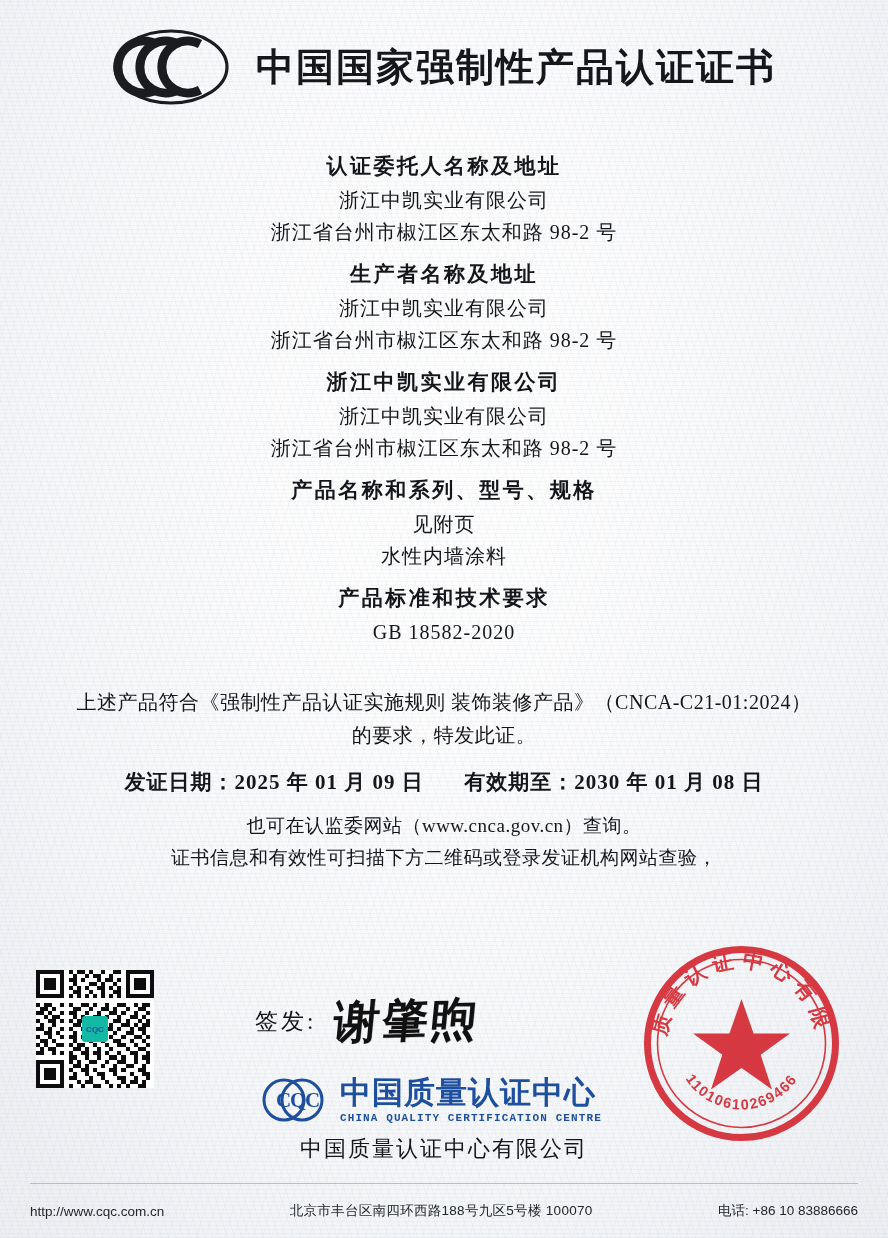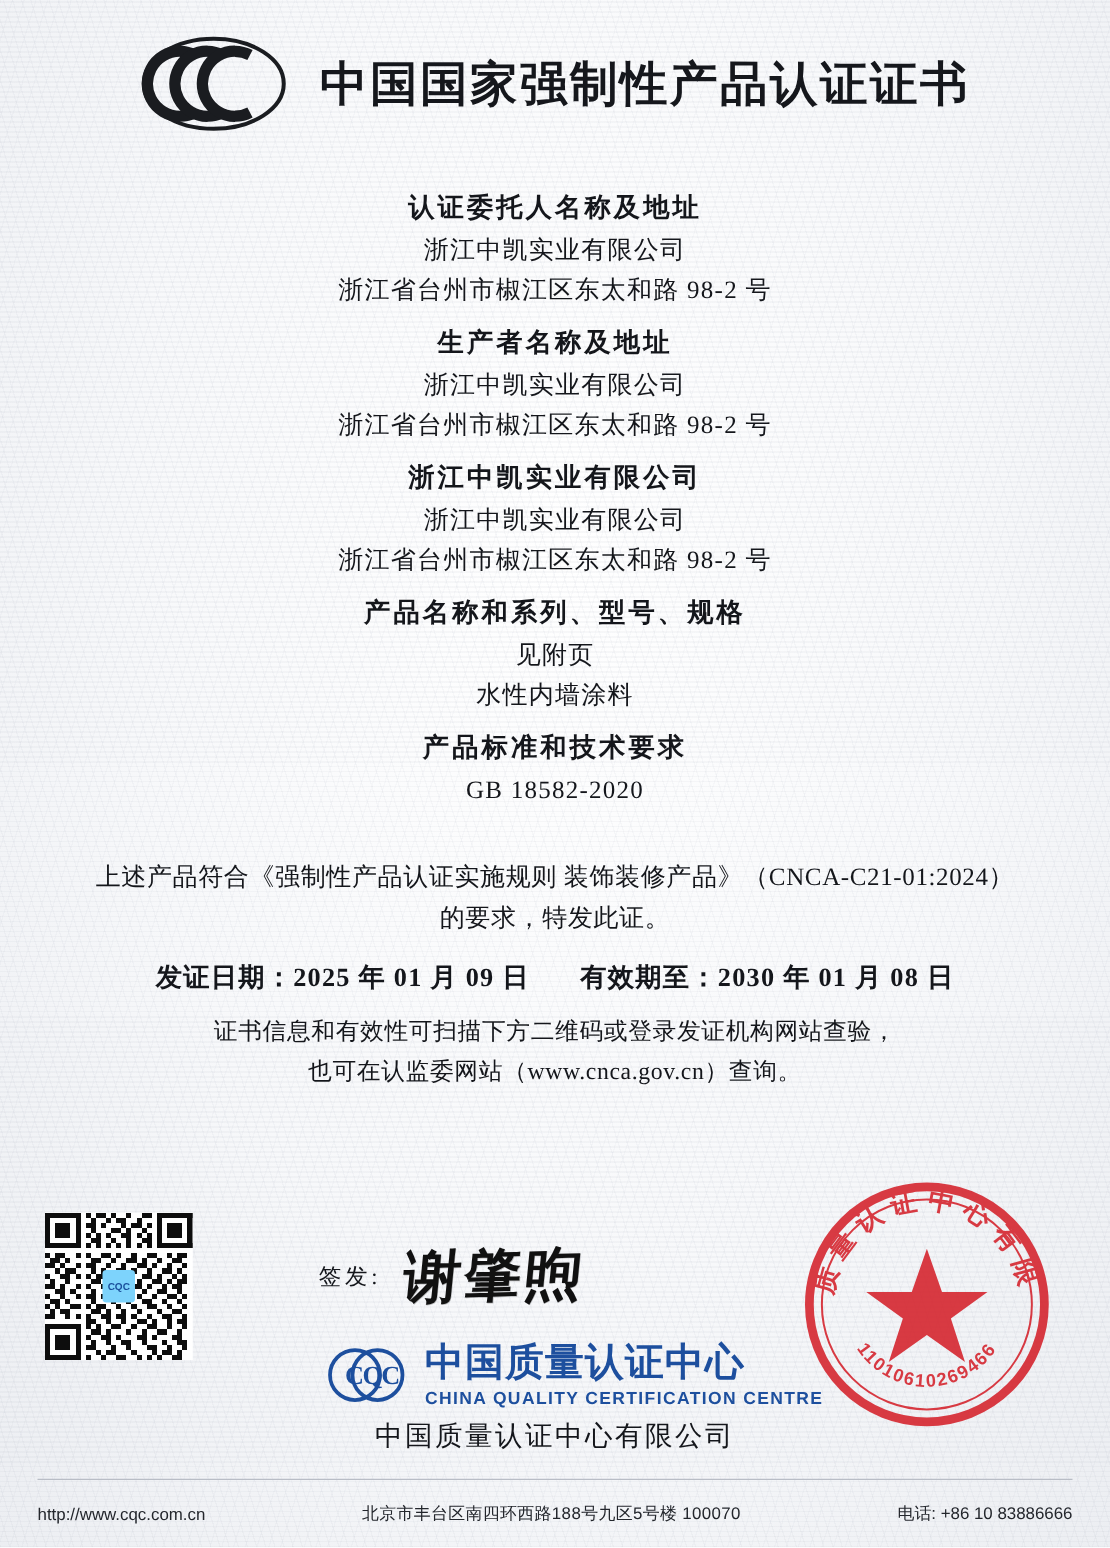--- a/index.html
+++ b/index.html
@@ -126,39 +126,39 @@
   .qr canvas, .qr .qrgrid { display: block; }
   .qrgrid {
     width: 118px; height: 118px;
     image-rendering: pixelated;
   }
   .qr-center-label {
     position: absolute;
     left: 50%; top: 50%;
     transform: translate(-50%, -50%);
     width: 26px; height: 26px;
-    background: #7dd3fc;
+    background: #14b8a6;
     border-radius: 3px;
     display: flex; align-items: center; justify-content: center;
     font-size: 8px;
     color: #1a4f9c;
     font-family: "Liberation Sans", sans-serif;
     font-weight: 700;
   }
 
   .sign-row {
     position: absolute;
     left: 255px;
     bottom: 186px;
     display: flex;
     align-items: center;
     gap: 18px;
   }
   .sign-label {
-    font-size: 18px;
+    font-size: 23px;
     letter-spacing: 3px;
     color: #14161b;
   }
   .signature {
     font-size: 46px;
     font-weight: 700;
     letter-spacing: 2px;
     color: #111;
     font-family: "DejaVu Serif", "Liberation Serif", serif;
     transform: skewX(-7deg) rotate(-1.5deg);
@@ -181,24 +181,24 @@
   .cqc-names { text-align: left; }
   .cqc-cn {
     font-size: 31px;
     font-weight: 700;
     letter-spacing: 1px;
     color: #1d4f9e;
     line-height: 1.05;
     font-family: "DejaVu Serif", "Liberation Serif", serif;
   }
   .cqc-en {
-    font-size: 14px;
+    font-size: 11px;
     letter-spacing: 1.1px;
     color: #1d4f9e;
-    font-family: Liberation Sans, sans-serif;
+    font-family: Liberation Mono, monospace;
     font-weight: 700;
     margin-top: 3px;
     text-align: center;
   }
   .issuer-line {
     position: absolute;
     left: 0; right: 0;
     bottom: 74px;
     text-align: center;
     font-size: 22px;
@@ -290,22 +290,22 @@
       <div>的要求，特发此证。</div>
     </div>
 
     <div class="dates">
       <span>发证日期：2025 年 01 月 09 日</span>
       <span class="gap"></span>
       <span>有效期至：2030 年 01 月 08 日</span>
     </div>
 
     <div class="note">
+      <div>也可在认监委网站（www.cnca.gov.cn）查询。</div>
       <div>证书信息和有效性可扫描下方二维码或登录发证机构网站查验，</div>
-      <div>也可在认监委网站（www.cnca.gov.cn）查询。</div>
     </div>
   </div>
 
   <div class="qr">
     <svg class="qrgrid" viewBox="0 0 29 29" width="118" height="118" shape-rendering="crispEdges" aria-hidden="true">
       <rect width="29" height="29" fill="#ffffff"></rect>
       <g fill="#0d0d0d">
 
         <rect x="0" y="0" width="7" height="1"></rect>
           <rect x="0" y="6" width="7" height="1"></rect>

